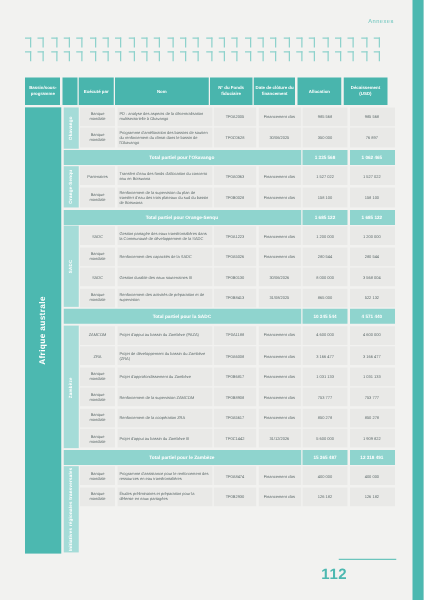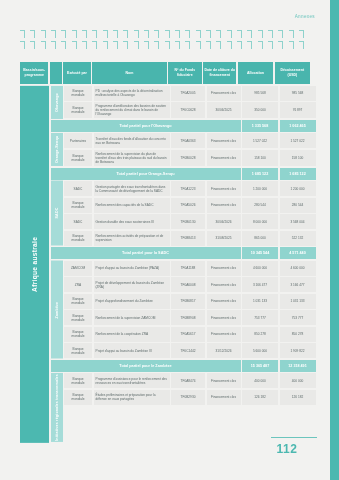--- a/index.html
+++ b/index.html
@@ -93,21 +93,21 @@
     min-height:12px;padding:1px;box-sizing:border-box;
   }
   .total-val{
     width:36px;background:#8fd4ce;color:#ffffff;
     font-size:3.7px;font-weight:bold;
     display:flex;align-items:center;justify-content:center;
     min-height:12px;box-sizing:border-box;
   }
   
   #pagenum-wrap{
-    position:absolute;right:22px;bottom:24px;text-align:center;width:60px;
+    position:absolute;right:22px;bottom:14px;text-align:left;width:60px;
   }
   #pagenum-rule{
     height:1px;background:#6cc5bd;width:46px;margin-left:auto;margin-bottom:4px;
   }
   #pagenum{
     font-size:12px;font-weight:bold;color:#4cb8b0;letter-spacing:.5px;
   }
 </style>
 </head>
 <body>

